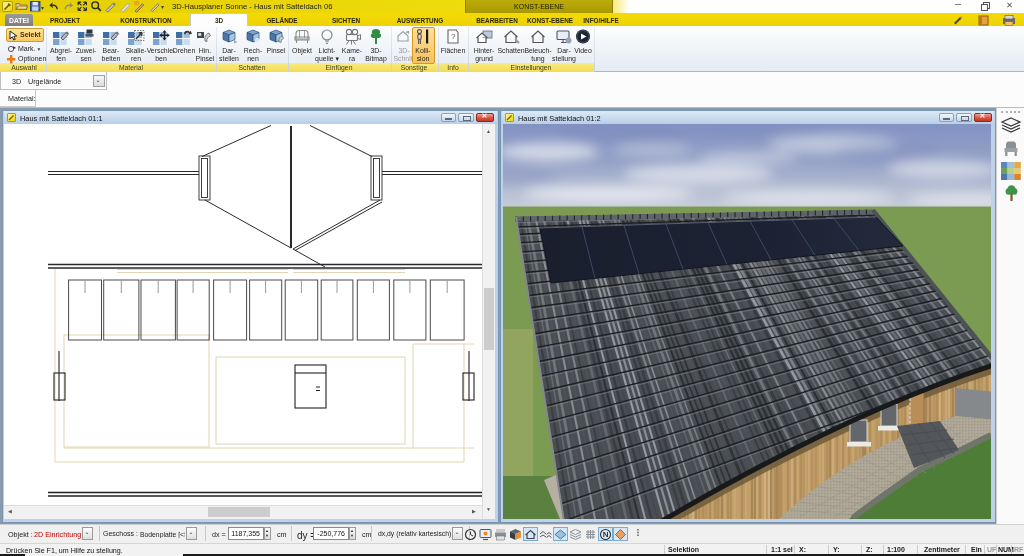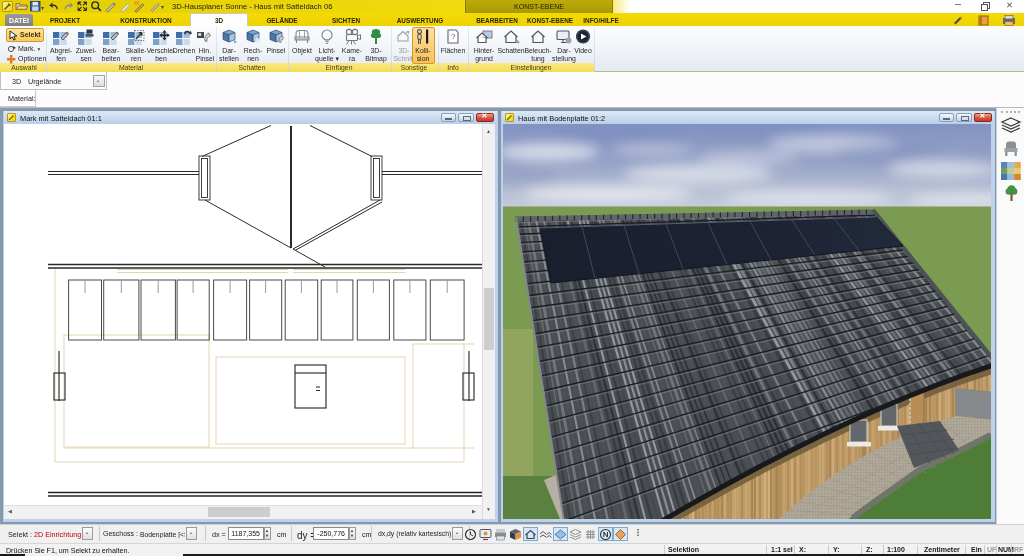--- a/index.html
+++ b/index.html
@@ -297,34 +297,34 @@
     <circle cx="4.8" cy="7.5" r="3.2" fill="#3f9447"></circle>
     <circle cx="10.2" cy="7.5" r="3.2" fill="#3f9447"></circle>
     <rect x="6.4" y="9" width="2.2" height="8" fill="#7a5a30"></rect>
   </svg>
 <div class="abs" style="left:2px;top:110px;width:497px;height:413px;background:#bdd2e8;border:1px solid #7a96b4;box-sizing:border-box;"></div>
 <div class="abs" style="left:4px;top:111px;width:493px;height:13px;background:linear-gradient(#dce9f7,#b9cfe8);"></div>
 <div class="abs" style="left:7px;top:113px;width:9px;height:9px;background:linear-gradient(135deg,#fdf6a0,#f0d400);border:1px solid #b89a10;border-radius:1px;box-sizing:border-box;"></div>
 <svg class="abs" style="left:7px;top:113px" width="9" height="9">
     <path d="M2 7 L6.5 2.5" stroke="#7a6a00" stroke-width="1.4"></path>
   </svg>
-<div class="tx" style="left:20px;top:113.5px;font-size:7.4px;color:#111;">Mark mit Satteldach 01:1</div>
+<div class="tx" style="left:20px;top:113.5px;font-size:7.4px;color:#111;">Haus mit Satteldach 01:1</div>
 <div class="abs" style="left:441px;top:113px;width:15px;height:9px;background:linear-gradient(#f2f7fc,#c3d6ea);border:1px solid #8aa0b8;border-radius:2px;box-sizing:border-box;"></div>
 <div class="abs" style="left:445px;top:118px;width:7px;height:2px;background:#5a6a7a;"></div>
 <div class="abs" style="left:458px;top:113px;width:16px;height:9px;background:linear-gradient(#f2f7fc,#c3d6ea);border:1px solid #8aa0b8;border-radius:2px;box-sizing:border-box;"></div>
 <div class="abs" style="left:462.5px;top:115.5px;width:6px;height:3.5px;border:1px solid #5a6a7a;"></div>
 <div class="abs" style="left:476px;top:113px;width:18px;height:9px;background:linear-gradient(#f0a494,#d85540 55%,#c0392b);border:1px solid #8a2a1a;border-radius:2px;box-sizing:border-box;"></div>
 <div class="tx" style="left:481.5px;top:112.2px;font-size:7px;font-weight:bold;color:#fff;">✕</div>
 <div class="abs" style="left:500px;top:110px;width:496px;height:413px;background:#bdd2e8;border:1px solid #7a96b4;box-sizing:border-box;"></div>
 <div class="abs" style="left:502px;top:111px;width:492px;height:13px;background:linear-gradient(#dce9f7,#b9cfe8);"></div>
 <div class="abs" style="left:505px;top:113px;width:9px;height:9px;background:linear-gradient(135deg,#fdf6a0,#f0d400);border:1px solid #b89a10;border-radius:1px;box-sizing:border-box;"></div>
 <svg class="abs" style="left:505px;top:113px" width="9" height="9">
     <path d="M2 7 L6.5 2.5" stroke="#7a6a00" stroke-width="1.4"></path>
   </svg>
-<div class="tx" style="left:518px;top:113.5px;font-size:7.4px;color:#111;">Haus mit Bodenplatte 01:2</div>
+<div class="tx" style="left:518px;top:113.5px;font-size:7.4px;color:#111;">Haus mit Satteldach 01:2</div>
 <div class="abs" style="left:939px;top:113px;width:15px;height:9px;background:linear-gradient(#f2f7fc,#c3d6ea);border:1px solid #8aa0b8;border-radius:2px;box-sizing:border-box;"></div>
 <div class="abs" style="left:943px;top:118px;width:7px;height:2px;background:#5a6a7a;"></div>
 <div class="abs" style="left:956px;top:113px;width:16px;height:9px;background:linear-gradient(#f2f7fc,#c3d6ea);border:1px solid #8aa0b8;border-radius:2px;box-sizing:border-box;"></div>
 <div class="abs" style="left:960.5px;top:115.5px;width:6px;height:3.5px;border:1px solid #5a6a7a;"></div>
 <div class="abs" style="left:974px;top:113px;width:18px;height:9px;background:linear-gradient(#f0a494,#d85540 55%,#c0392b);border:1px solid #8a2a1a;border-radius:2px;box-sizing:border-box;"></div>
 <div class="tx" style="left:979.5px;top:112.2px;font-size:7px;font-weight:bold;color:#fff;">✕</div>
 <div class="abs" style="left:4px;top:124px;width:478px;height:381px;background:#ffffff;"></div>
 <svg class="abs" style="left:4px;top:124px" width="478" height="381" viewBox="0 0 478 381">
     <g stroke="#e2d5b2" fill="none" stroke-width="1">
       <path d="M113 145.5 H284 M113 148.5 H284 M289 145.5 H401 M289 148.5 H401"></path>
@@ -791,21 +791,21 @@
     <path d="M79.0 102.6 L92.0 154.4" stroke="#434c68" stroke-width="1" opacity=".9"></path>
     <path d="M121.0 101.2 L136.0 149.8" stroke="#434c68" stroke-width="1" opacity=".9"></path>
     <path d="M163.0 99.9 L180.0 145.1" stroke="#434c68" stroke-width="1" opacity=".9"></path>
     <path d="M205.0 98.5 L224.0 140.5" stroke="#434c68" stroke-width="1" opacity=".9"></path>
     <path d="M247.0 97.1 L268.0 135.9" stroke="#434c68" stroke-width="1" opacity=".9"></path>
     <path d="M289.0 95.8 L312.0 131.2" stroke="#434c68" stroke-width="1" opacity=".9"></path>
     <path d="M331.0 94.4 L356.0 126.6" stroke="#434c68" stroke-width="1" opacity=".9"></path>
     <path d="M37 104 L373 93" stroke="#5a6274" stroke-width="1"></path>
   </svg>
 <div class="abs" style="left:0;top:524px;width:1024px;height:19px;background:#f0f0f0;border-top:1px solid #cfcfcf;box-sizing:border-box;"></div>
-<div class="tx" style="left:8px;top:530px;font-size:7.2px;color:#222;">Selekt :</div>
+<div class="tx" style="left:8px;top:530px;font-size:7.2px;color:#222;">Objekt :</div>
 <div class="tx" style="left:34px;top:530px;font-size:7.2px;color:#c00000;">2D Einrichtung</div>
 <div class="abs" style="left:82px;top:527px;width:11px;height:13px;background:linear-gradient(#fdfdfd,#e0e0e0);border:1px solid #9a9a9a;box-sizing:border-box;"></div>
 <div class="tx" style="left:84.5px;top:528px;font-size:6px;color:#333;">⌄</div>
 <div class="abs" style="left:99px;top:526px;width:1px;height:15px;background:#c8c8c8;"></div>
 <div class="tx" style="left:103px;top:530px;font-size:7px;color:#222;">Geschoss :</div>
 <div class="tx" style="left:140px;top:530.5px;font-size:6.8px;color:#222;width:45px;overflow:hidden;">Bodenplatte [&lt;Star</div>
 <div class="abs" style="left:186px;top:527px;width:11px;height:13px;background:linear-gradient(#fdfdfd,#e0e0e0);border:1px solid #9a9a9a;box-sizing:border-box;"></div>
 <div class="tx" style="left:188.5px;top:528px;font-size:6px;color:#333;">⌄</div>
 <div class="abs" style="left:205px;top:526px;width:1px;height:15px;background:#c8c8c8;"></div>
 <div class="tx" style="left:212px;top:530px;font-size:7.2px;color:#222;">dx =</div>
@@ -868,21 +868,21 @@
 <svg class="abs" style="left:599px;top:527.5px" width="13" height="13" viewBox="0 0 13 13">
     <circle cx="6.5" cy="6.5" r="5" fill="none" stroke="#333" stroke-width="1.1"></circle>
     <text x="3.8" y="9.3" font-size="8" font-weight="bold" fill="#333" font-family="Liberation Sans">N</text>
   </svg>
 <div class="abs" style="left:613px;top:527px;width:15px;height:14px;background:#d6e8f7;border:1px solid #7aaad4;box-sizing:border-box;"></div>
 <svg class="abs" style="left:614px;top:527.5px" width="13" height="13" viewBox="0 0 13 13">
     <path d="M6.5 1.5 L11.5 6.5 L6.5 11.5 L1.5 6.5 Z" fill="#e8a060" stroke="#b06a20" stroke-width="1"></path>
   </svg>
 <div class="tx" style="left:634px;top:528px;font-size:8px;font-weight:bold;color:#333;">⋮</div>
 <div class="abs" style="left:0;top:543px;width:1024px;height:13px;background:#f2f2f2;border-top:1px solid #d5d5d5;box-sizing:border-box;"></div>
-<div class="tx" style="left:6px;top:546.5px;font-size:7.1px;color:#111;">Drücken Sie F1, um Selekt zu erhalten.</div>
+<div class="tx" style="left:6px;top:546.5px;font-size:7.1px;color:#111;">Drücken Sie F1, um Hilfe zu stellung.</div>
 <div class="tx" style="left:668px;top:546px;font-size:7px;font-weight:bold;color:#1a1a1a;">Selektion</div>
 <div class="tx" style="left:771px;top:546px;font-size:7px;font-weight:bold;color:#1a1a1a;">1:1 sel</div>
 <div class="tx" style="left:799px;top:546px;font-size:7px;font-weight:bold;color:#1a1a1a;">X:</div>
 <div class="tx" style="left:833px;top:546px;font-size:7px;font-weight:bold;color:#1a1a1a;">Y:</div>
 <div class="tx" style="left:866px;top:546px;font-size:7px;font-weight:bold;color:#1a1a1a;">Z:</div>
 <div class="tx" style="left:887px;top:546px;font-size:7px;font-weight:bold;color:#1a1a1a;">1:100</div>
 <div class="tx" style="left:924px;top:546px;font-size:7px;font-weight:bold;color:#1a1a1a;">Zentimeter</div>
 <div class="tx" style="left:971px;top:546px;font-size:7px;font-weight:bold;color:#1a1a1a;">Ein</div>
 <div class="tx" style="left:987px;top:546px;font-size:7px;font-weight:bold;color:#9a9a9a;">UF</div>
 <div class="tx" style="left:998px;top:546px;font-size:7px;font-weight:bold;color:#1a1a1a;">NUM</div>

